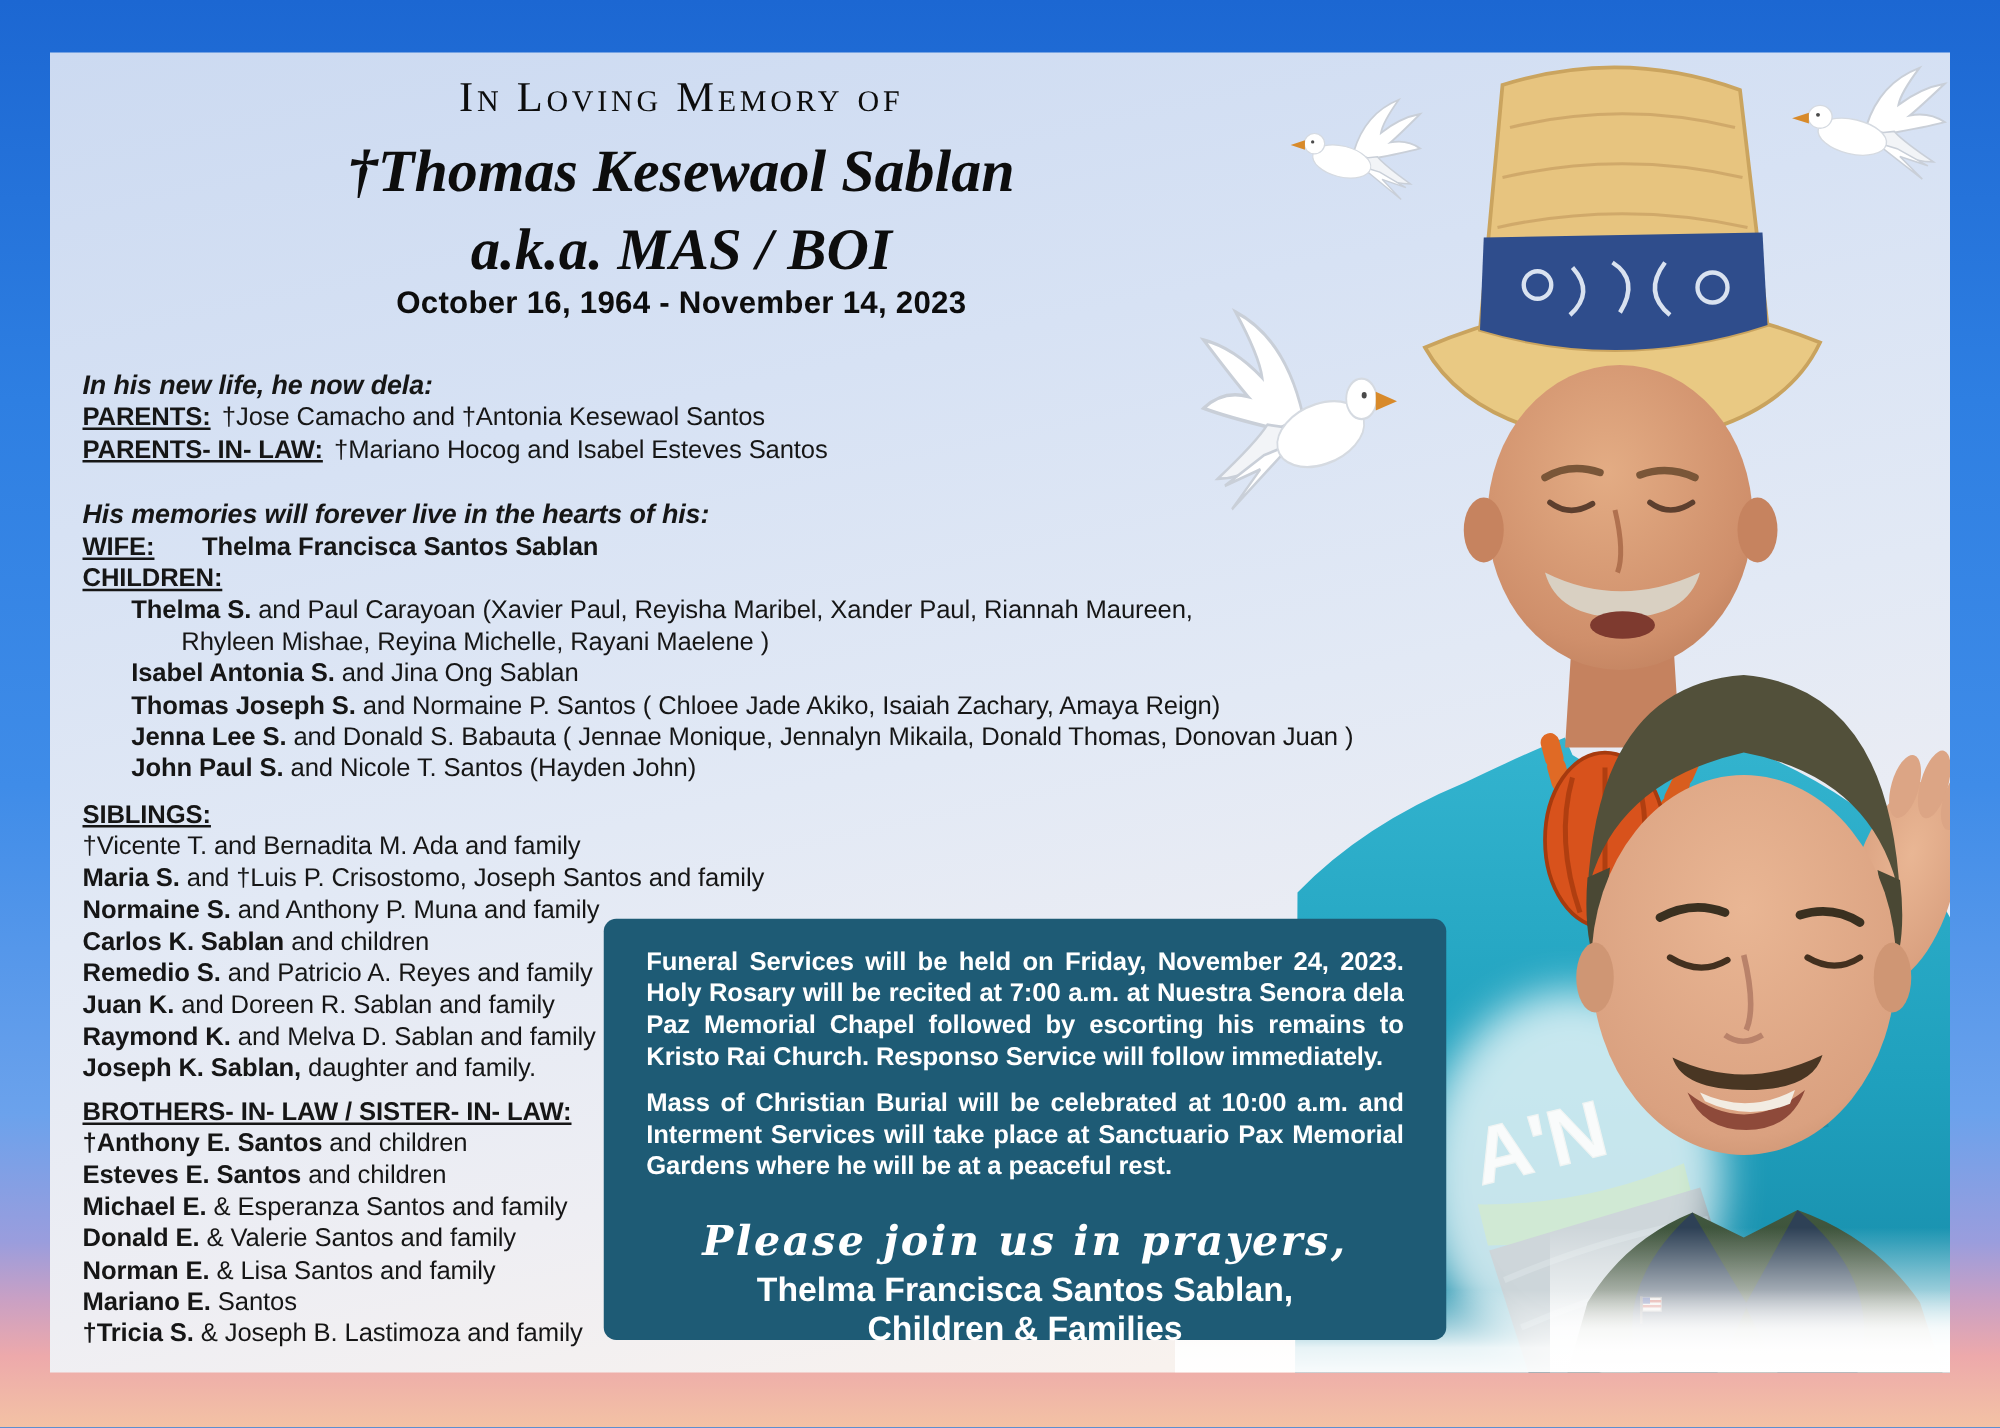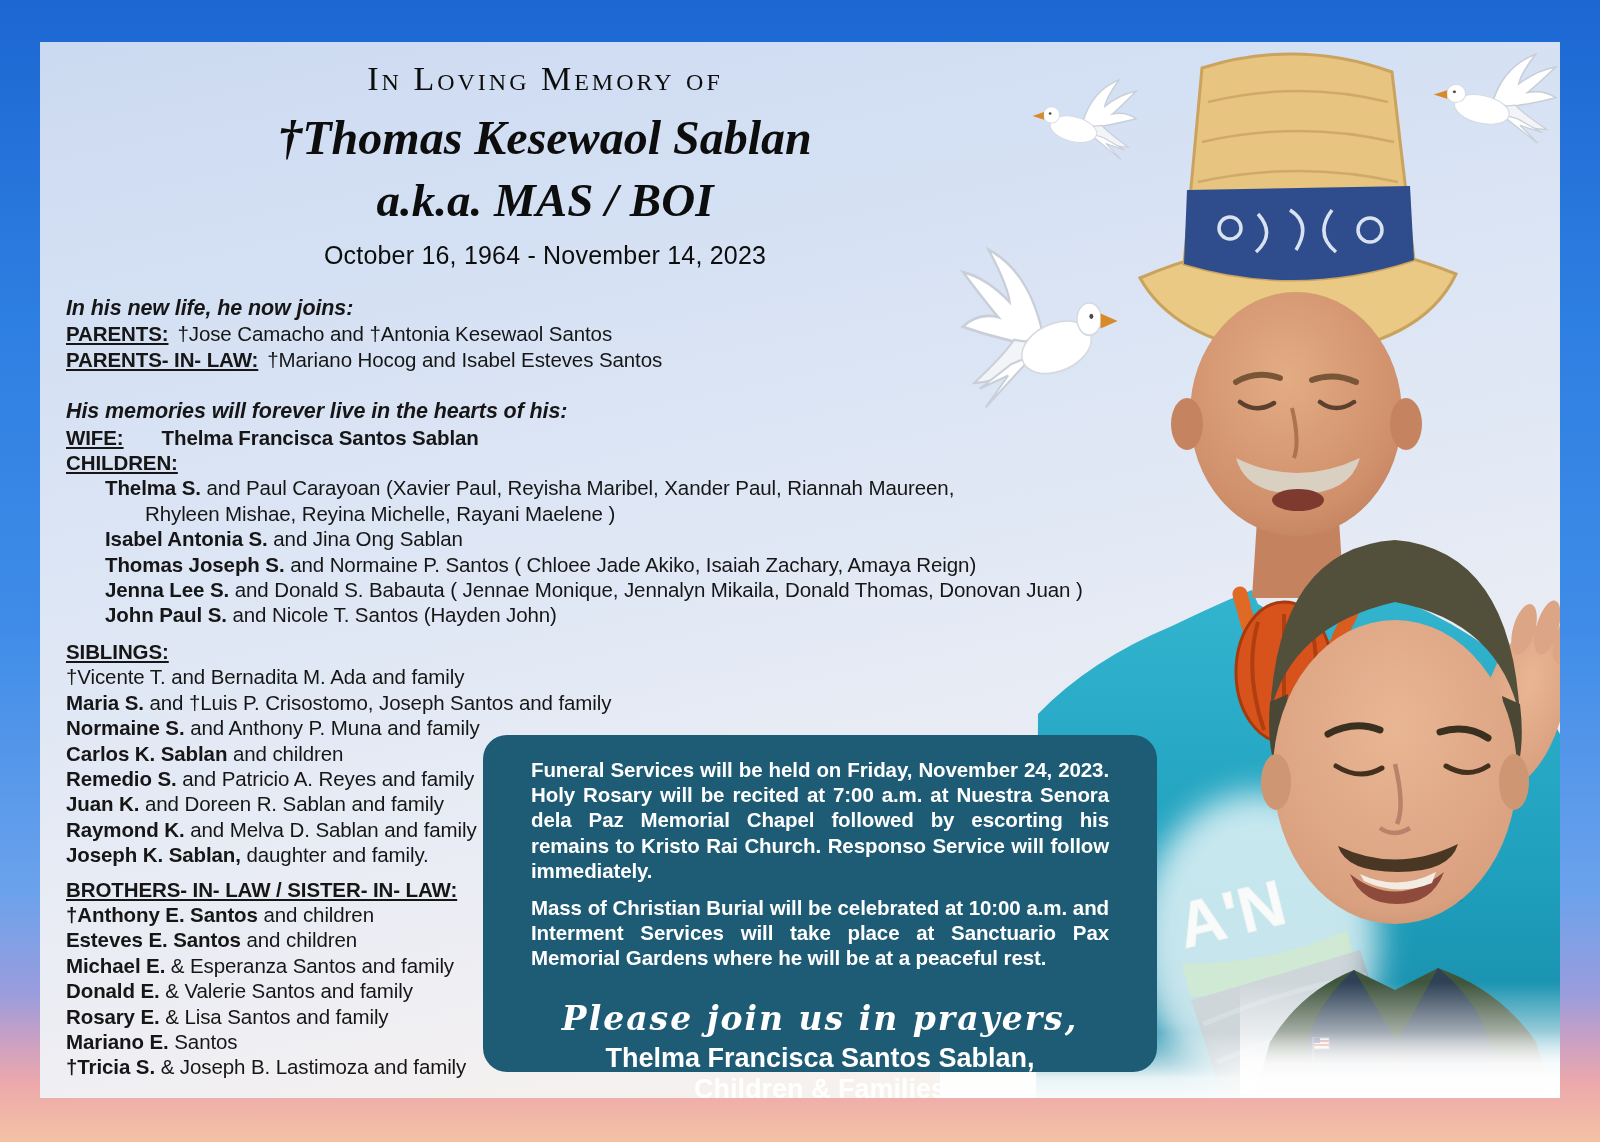--- a/index.html
+++ b/index.html
@@ -25,42 +25,42 @@
     font-variant:small-caps;font-size:34px;letter-spacing:3px;font-weight:500;
   }
   .name{
     font-family:"Liberation Serif","DejaVu Serif",serif;
     font-style:italic;font-weight:700;font-size:48px;line-height:72px;margin-top:4px;
   }
   .aka{
     font-family:"Liberation Serif","DejaVu Serif",serif;
     font-style:italic;font-weight:700;font-size:47px;line-height:52px;
   }
-  .dates{font-size:25px;font-weight:400;margin-top:15px;letter-spacing:.2px;}
+  .dates{font-size:25px;font-weight:700;margin-top:2px;letter-spacing:.2px;}
   
   .textcol{
     position:absolute;left:26px;top:254px;width:1000px;z-index:5;
     font-size:20.5px;line-height:25.4px;color:#161616;letter-spacing:-0.1px;
   }
   .line{white-space:nowrap;}
   .h-italic{font-weight:700;font-style:italic;font-size:21.5px;white-space:nowrap;}
   .lbl{font-weight:700;text-decoration:underline;}
   .txt{margin-left:9px;}
   b{font-weight:700;}
   .sec-memories{margin-top:27px;}
   .sec-siblings{margin-top:11px;}
   .sec-inlaws{margin-top:9px;}
   .children .line{padding-left:39px;}
   .children .line.cont{padding-left:79px;}
   .wife-name{margin-left:38px;}
   
   .funeral{
     position:absolute;left:443px;top:693px;width:674px;height:337px;z-index:6;
-    background:#1e5b75;border-radius:24px;color:#ffffff;
-    padding:22px 48px;box-sizing:border-box;
+    background:#1e5b75;border-radius:10px;color:#ffffff;
+    padding:22px 34px;box-sizing:border-box;
   }
   .funeral p{
     margin:0;text-align:justify;font-weight:700;font-size:20.5px;
     line-height:25.2px;letter-spacing:-0.1px;
   }
   .funeral p + p{margin-top:12px;}
   .script{
     font-family:"DejaVu Serif","Liberation Serif",serif;font-style:italic;font-weight:700;
     font-size:33px;text-align:center;margin-top:28px;letter-spacing:2px;
   }
@@ -211,21 +211,21 @@
     </svg>
 
     <header class="header">
       <div class="memory">In Loving Memory of</div>
       <div class="name">†Thomas Kesewaol Sablan</div>
       <div class="aka">a.k.a. MAS / BOI</div>
       <div class="dates">October 16, 1964  - November 14, 2023</div>
     </header>
 
     <div class="textcol">
-      <div class="h-italic">In his new life, he now joins:</div>
+      <div class="h-italic">In his new life, he now dela:</div>
       <div>
 
           <div class="line"><span class="lbl">PARENTS:</span><span class="txt">†Jose Camacho and †Antonia Kesewaol Santos</span></div>
 
           <div class="line"><span class="lbl">PARENTS- IN- LAW:</span><span class="txt">†Mariano Hocog and Isabel Esteves Santos</span></div>
         </div>
 
       <div class="sec-memories">
         <div class="h-italic">His memories will forever live in the hearts of his:</div>
         <div class="line">
@@ -277,21 +277,21 @@
         <div>
 
             <div class="line"><b>†Anthony E. Santos</b><span> and children</span></div>
 
             <div class="line"><b>Esteves E. Santos</b><span> and children</span></div>
 
             <div class="line"><b>Michael E.</b><span> &amp;  Esperanza Santos and family</span></div>
 
             <div class="line"><b>Donald E.</b><span> &amp; Valerie Santos and family</span></div>
 
-            <div class="line"><b>Rosary E.</b><span> &amp; Lisa Santos and family</span></div>
+            <div class="line"><b>Norman E.</b><span> &amp; Lisa Santos and family</span></div>
 
             <div class="line"><b>Mariano E.</b><span> Santos</span></div>
 
             <div class="line"><b>†Tricia S.</b><span> &amp; Joseph B. Lastimoza and family</span></div>
           </div>
       </div>
     </div>
 
     <div class="funeral" style="background: rgb(30, 91, 117);">
       <p>Funeral Services will be held on Friday, November 24, 2023. Holy Rosary will be recited at 7:00 a.m. at Nuestra Senora dela Paz Memorial Chapel followed by escorting his remains to Kristo Rai Church.  Responso Service will follow immediately.</p>

